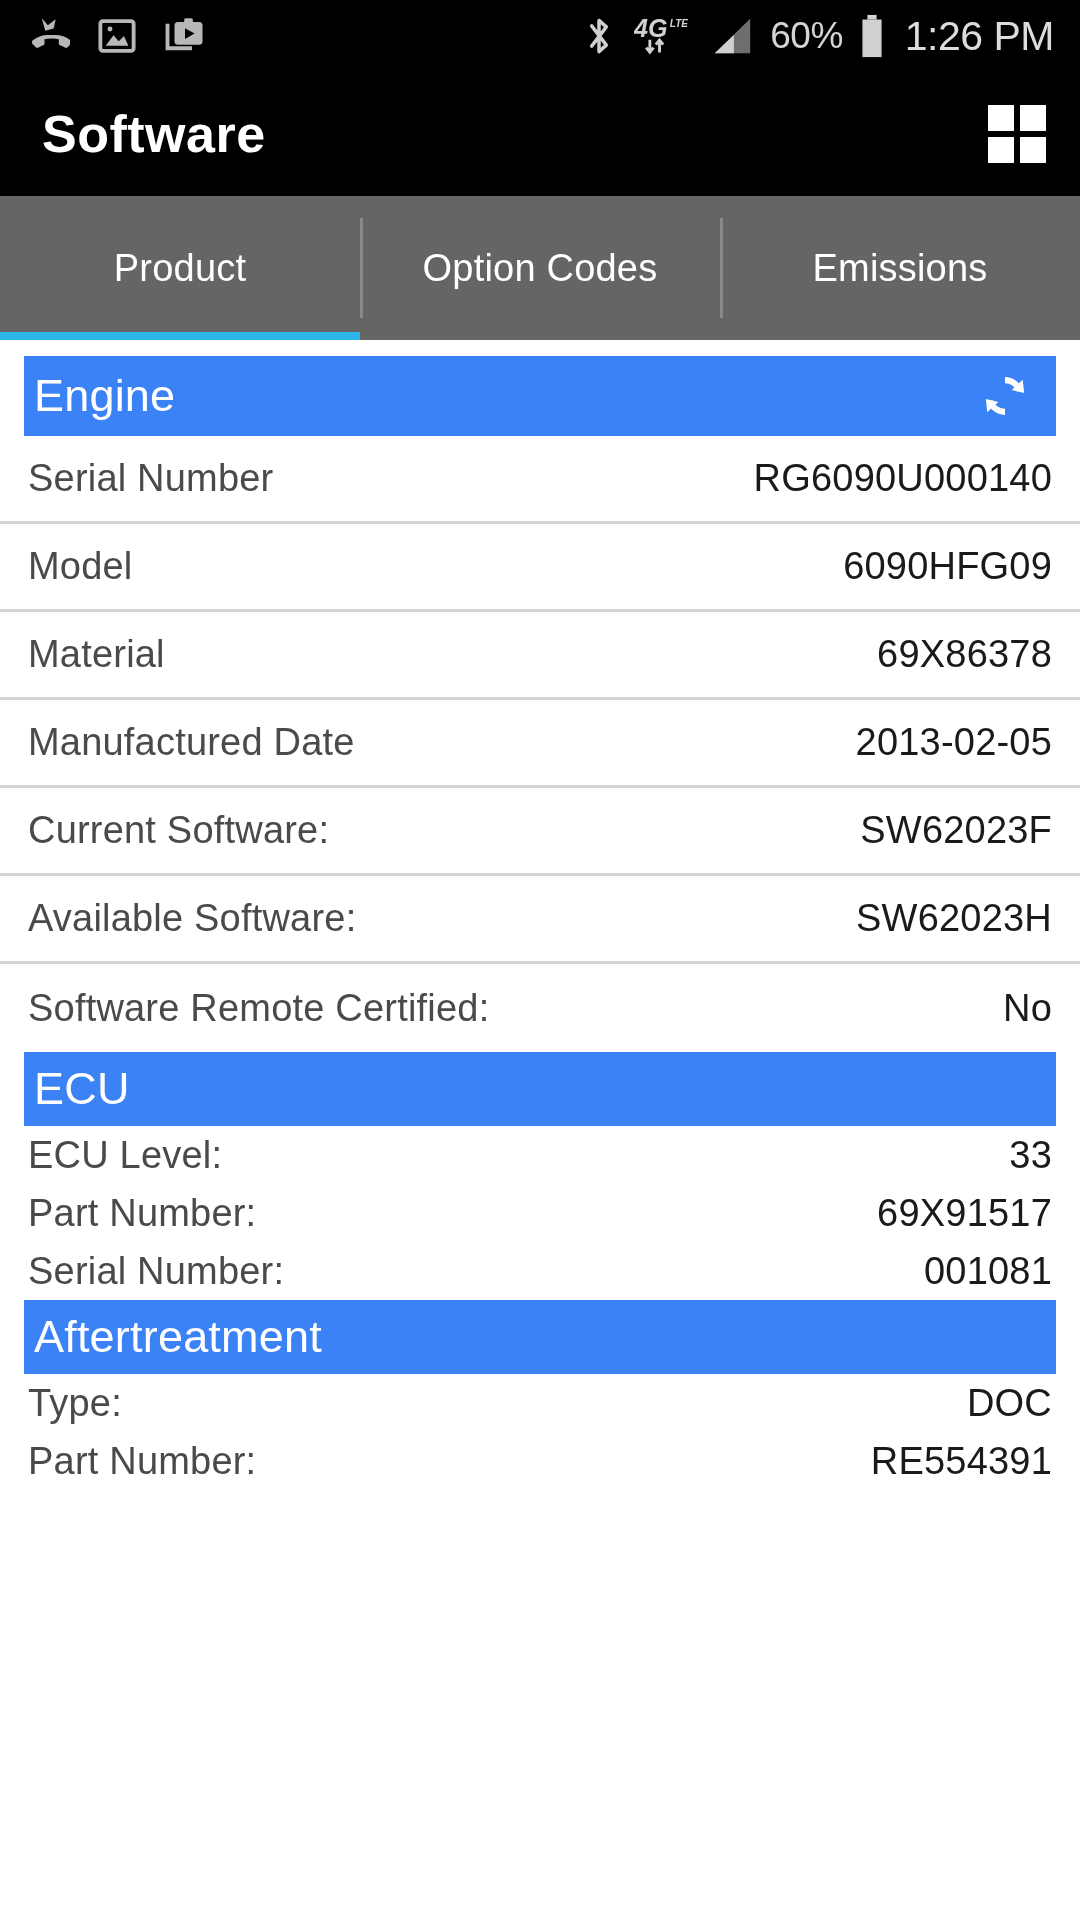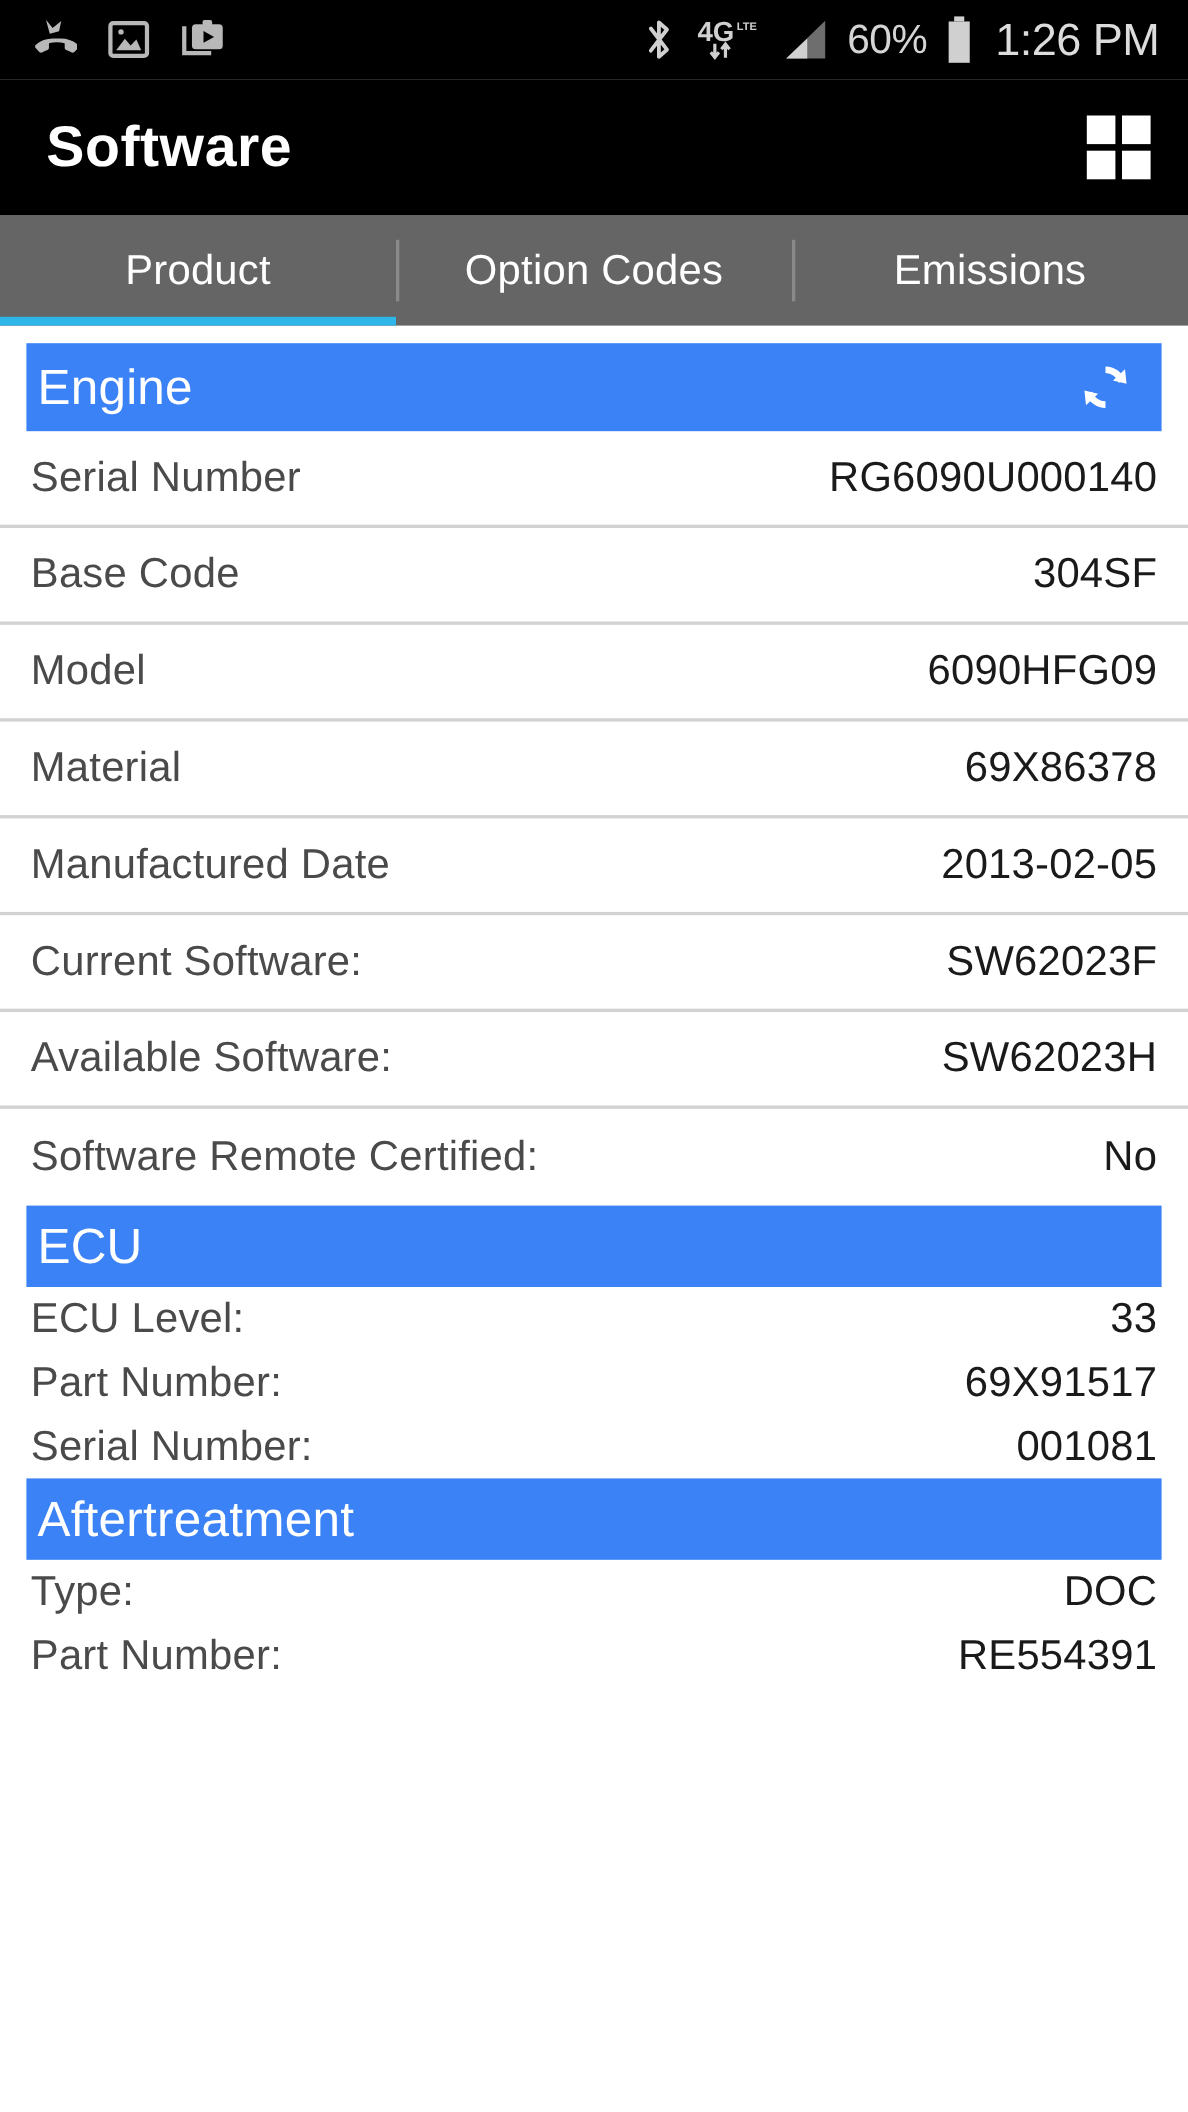--- a/index.html
+++ b/index.html
@@ -14,21 +14,21 @@
   .status-bar{
     position:relative;
     height:72px;
     background:#000000;
     display:flex;
     align-items:center;
     padding:0 26px;
   }
   .status-left{ display:flex; align-items:center; gap:26px; }
   .status-right{ margin-left:auto; display:flex; align-items:center; gap:16px; }
-  .sb-icon{ display:flex; align-items:center; justify-content:center; }
+  .sb-icon{ display:flex; align-items:center; justify-content:center;font-style:italic; }
   .sb-text{
     color:#d4d4d4; font-size:37px; letter-spacing:-0.5px;
     font-family:"Liberation Sans", sans-serif;
   }
   .sb-clock{
     color:#dcdcdc; font-size:41px; letter-spacing:-0.5px;
     margin-left:4px;
   }
 
   
@@ -50,21 +50,21 @@
     width:58px; height:58px;
     display:grid;
     grid-template-columns:26px 26px;
     grid-template-rows:26px 26px;
     gap:6px;
   }
   .grid-icon i{ background:#ffffff; display:block; }
 
   
   .tab-bar{
-    height:100px;
+    height:144px;
     background:#656565;
     display:flex;
     position:relative;
   }
   .tab{
     flex:1;
     display:flex;
     align-items:center;
     justify-content:center;
     position:relative;
@@ -241,24 +241,20 @@
         <path d="M4.4 19.0 L3.8 13.3 L9.1 14.6 Z" fill="#ffffff"></path>
       </svg>
     </span>
   </div>
 
   <div class="row">
     <span class="row-label">Serial Number</span>
     <span class="row-value">RG6090U000140</span>
   </div>
   <div class="row">
-    <span class="row-label">Base Code</span>
-    <span class="row-value">304SF</span>
-  </div>
-  <div class="row">
     <span class="row-label">Model</span>
     <span class="row-value">6090HFG09</span>
   </div>
   <div class="row">
     <span class="row-label">Material</span>
     <span class="row-value">69X86378</span>
   </div>
   <div class="row">
     <span class="row-label">Manufactured Date</span>
     <span class="row-value">2013-02-05</span>

